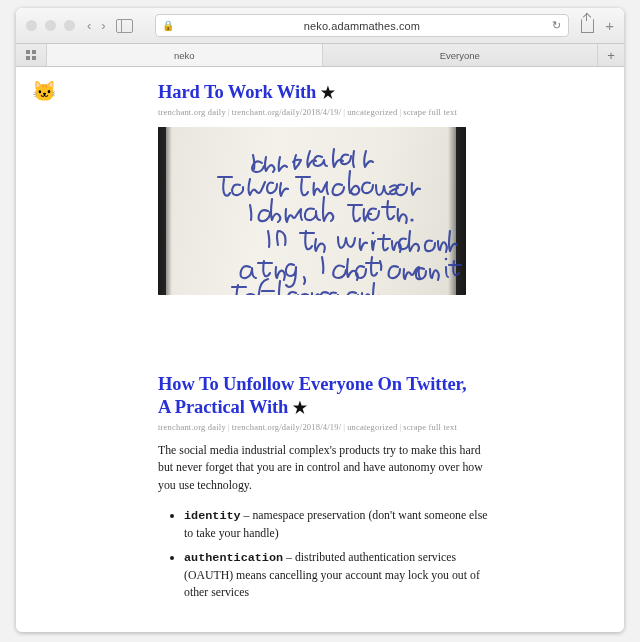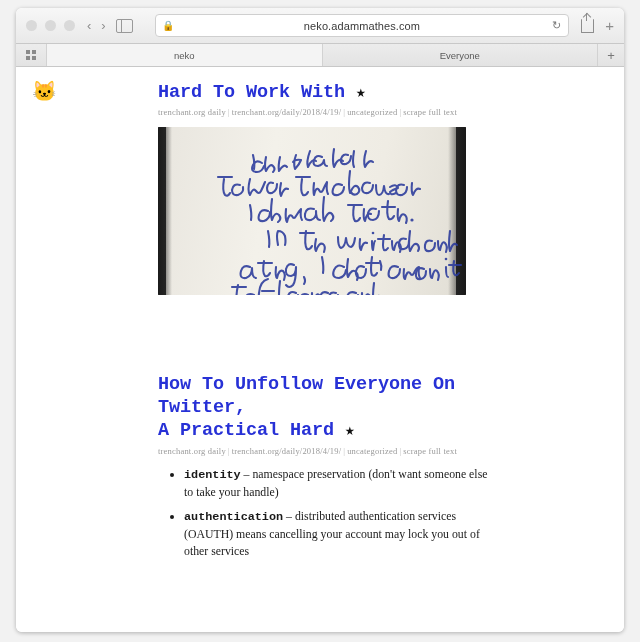--- a/index.html
+++ b/index.html
@@ -210,21 +210,21 @@
   }
 
   .article {
     position: absolute;
     left: 142px;
     top: 6px;
     width: 330px;
   }
 
   h1.post-title {
-    font-family: Liberation Mono, monospace;
+    font-family: Liberation Serif, serif;
     font-size: 18.5px;
     line-height: 1.25;
     font-weight: bold;
     color: #2731d6;
     margin: 8px 0 2px 0;
     letter-spacing: -0.1px;
   }
   h1.post-title .star { color: #111; font-size: 16px; }
 
   .meta {
@@ -457,27 +457,28 @@
               <path d="M216 156 q-2 16 0 20 q3 -10 7 -6"></path>
             </g>
           </svg>
         </div>
 
 
         <div class="gap"></div>
 
         <h1 class="post-title">
           <span>How To Unfollow Everyone On Twitter,</span><br>
-          <span>A Practical Hard</span>
+          <span>A Practical With</span>
           <span class="star">★</span>
         </h1>
         <div class="meta">
           <span>trenchant.org daily</span><span class="sep">|</span><span>trenchant.org/daily/2018/4/19/</span><span class="sep">|</span><span>uncategorized</span><span class="sep">|</span><span>scrape full text</span>
         </div>
 
+        <p class="body">The social media industrial complex's products try to make this hard but never forget that you are in control and have autonomy over how you use technology.</p>
 
         <ul class="bullets">
           <li>
             <b>identity</b><span> – namespace preservation (don't want someone else to take your handle)</span>
           </li>
           <li>
             <b>authentication</b><span> – distributed authentication services (OAUTH) means cancelling your account may lock you out of other services</span>
           </li>
         </ul>
 

